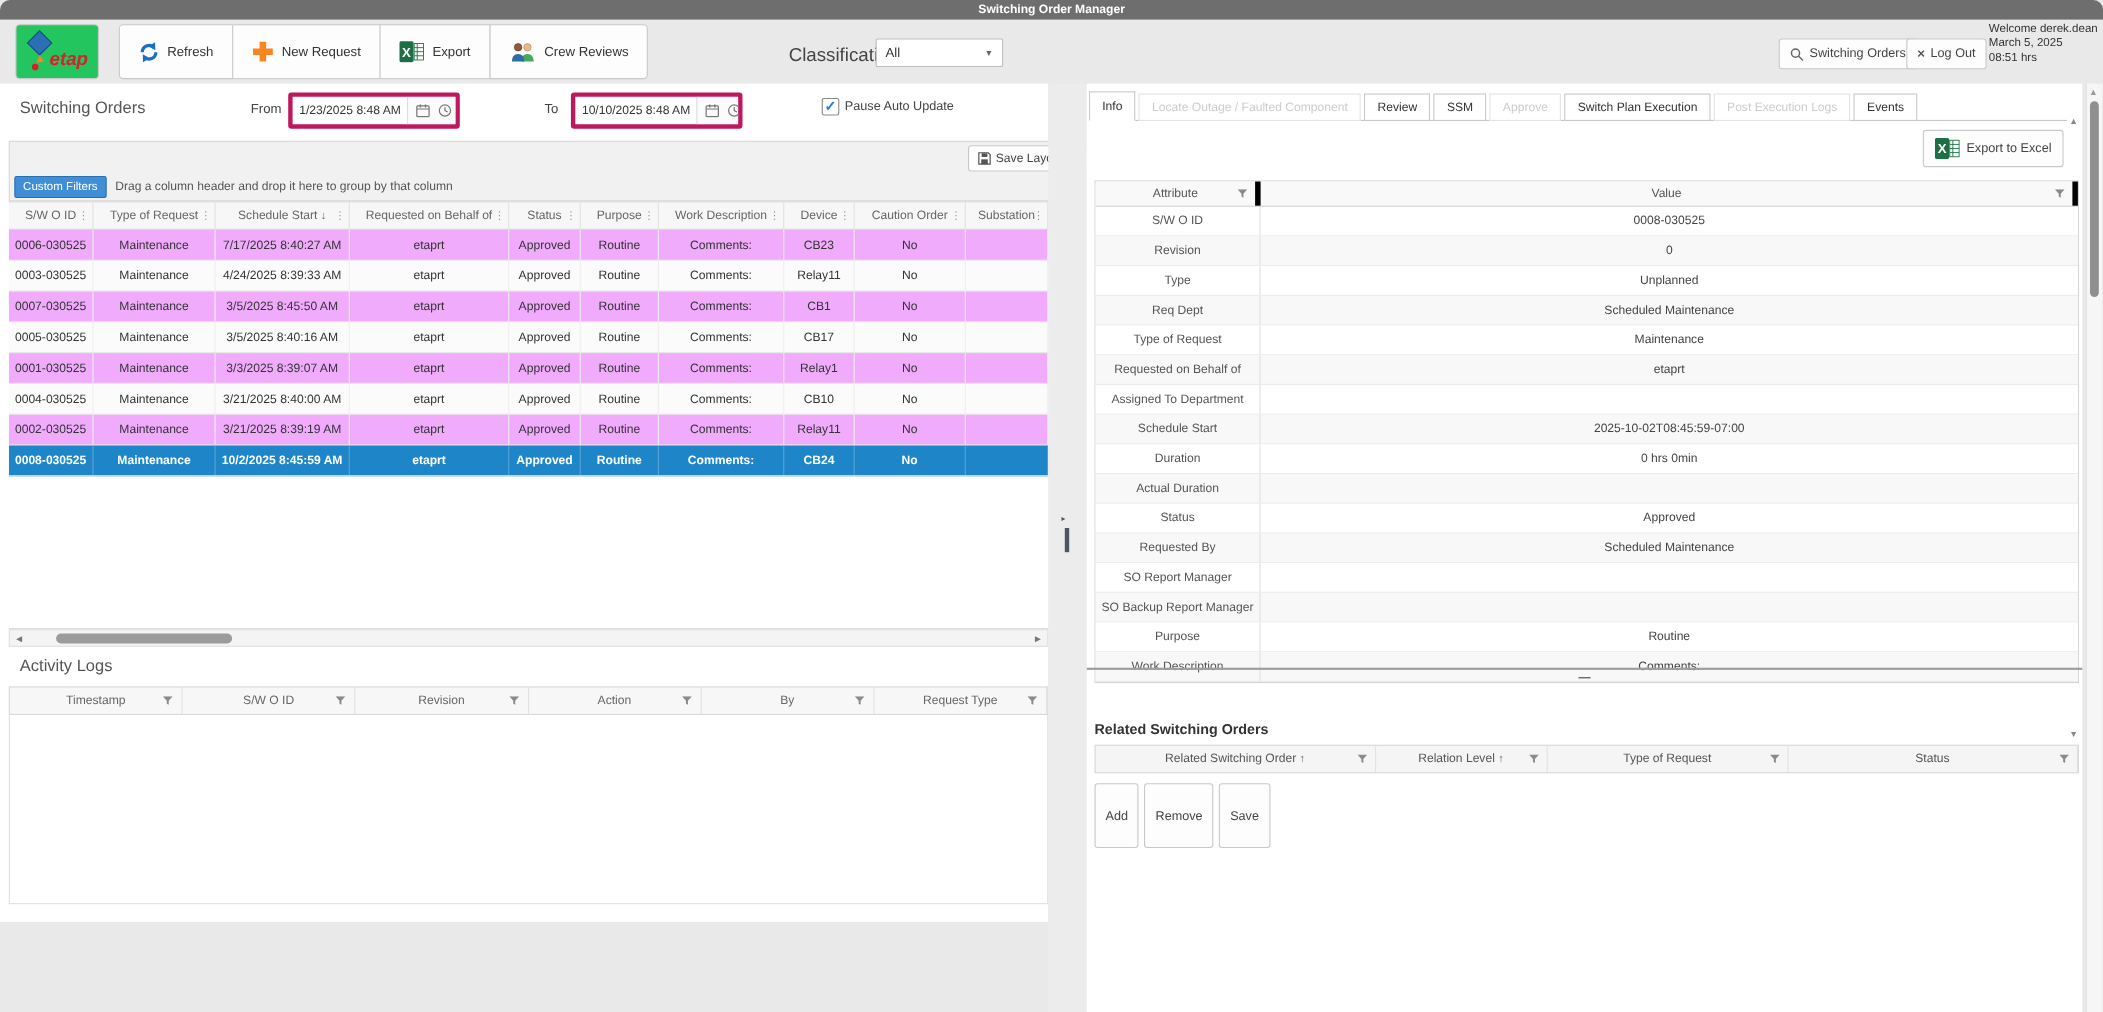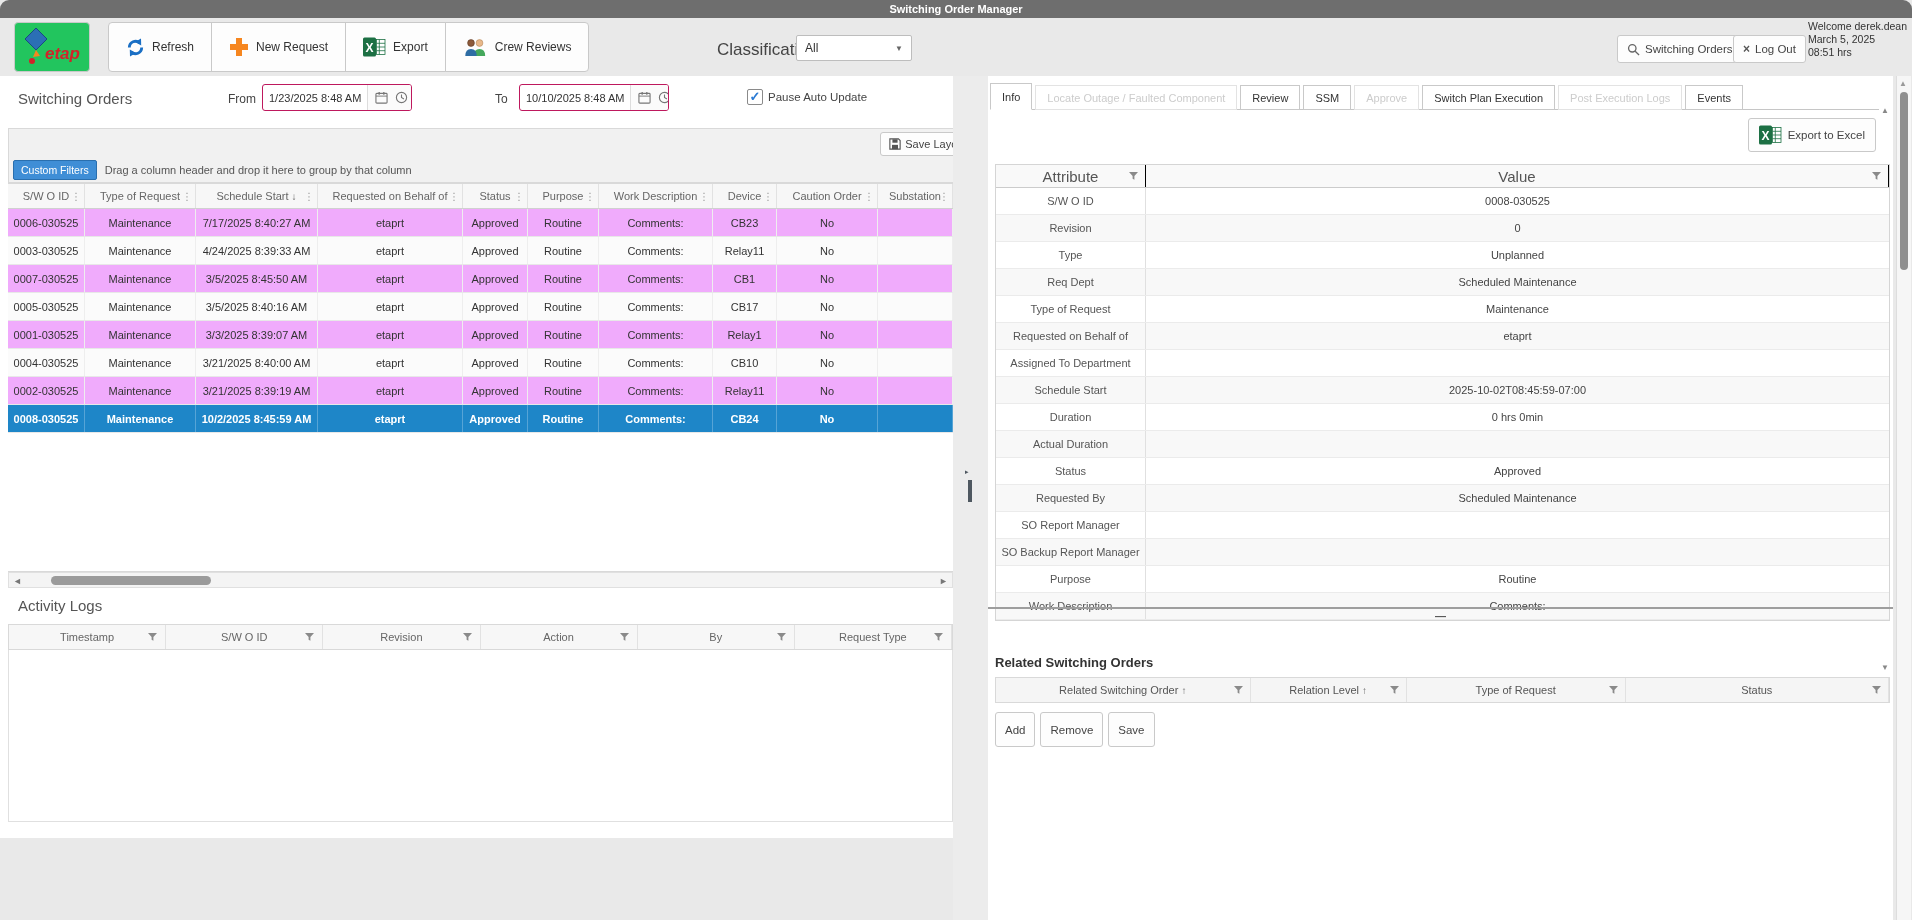--- a/index.html
+++ b/index.html
@@ -37,21 +37,21 @@
   
   .left-panel{left:0;top:76px;width:953px;height:762px;background:#fff;}
   .right-panel{left:988px;top:76px;width:905px;height:888px;background:#fff;}
   .gutter{left:953px;top:76px;width:35px;height:844px;background:#ececec;}
   .v-handle{position:absolute;left:15px;top:404px;width:4px;height:22px;background:#4e5760;}
   .v-handle-arrow{position:absolute;left:12px;top:392px;font-size:7px;color:#4e5760;}
 
   
   .lp-title{position:absolute;left:18px;top:14px;font-size:15px;color:#555;}
   .date-label{position:absolute;top:16px;font-size:12px;color:#444;}
-  .date-box{position:absolute;top:8px;width:148px;height:25px;border:1px solid #be185d;
+  .date-box{position:absolute;top:8px;width:148px;height:25px;border:4px solid #be185d;
     border-radius:3px;background:#fff;display:flex;align-items:stretch;overflow:hidden;}
   .date-box .val{flex:1;display:flex;align-items:center;padding:0 6px;font-size:11px;color:#333;white-space:nowrap;}
   .date-box .icons{display:flex;align-items:center;gap:7px;padding:0 7px;border-left:1px solid #ddd;background:#fbfbfb;}
   .chk{position:absolute;left:747px;top:13px;width:14px;height:14px;border:1px solid #8a8a8a;
     border-radius:2px;background:#fff;display:flex;align-items:center;justify-content:center;}
   .chk .mark{display:none;color:#2a7ad4;font-size:13px;font-weight:bold;line-height:1;margin-top:-2px;}
   .chk.on .mark{display:block;}
   .chk-label{position:absolute;left:768px;top:15px;font-size:11.5px;color:#444;}
 
   .strip{position:absolute;left:8px;top:52px;width:1068px;height:55px;background:#f1f1f1;
@@ -106,21 +106,21 @@
   .tab.disabled{color:#ccc;border-color:#e3e3e3;}
 
   .export-btn{position:absolute;right:17px;top:42px;height:32px;background:#fdfdfd;
     border:1px solid #c9c9c9;border-radius:3px;display:flex;align-items:center;gap:6px;
     padding:0 10px;font-size:11.5px;color:#444;}
 
   
   .dgrid{position:absolute;left:7px;top:88px;width:895px;border:1px solid #d5d5d5;box-sizing:border-box;background:#fff;}
   .dhead{display:grid;grid-template-columns:150px 1fr;height:22px;background:#f9f9f9;border-bottom:1px solid #ccc;}
   .dhc{position:relative;display:flex;align-items:center;justify-content:center;
-    font-size:15px;color:#555;border-right:1px solid #000000;}
+    font-size:11px;color:#555;border-right:5px solid #000000;}
   .dhc svg{position:absolute;right:7px;}
   .drow{display:grid;grid-template-columns:150px 1fr;height:26px;background:#fff;border-bottom:1px solid #ebebeb;}
   .drow.alt{background:#f8f8f8;}
   .dattr{display:flex;align-items:center;justify-content:center;font-size:11px;color:#555;
     border-right:1px solid #e0e0e0;white-space:nowrap;overflow:hidden;}
   .dval{display:flex;align-items:center;justify-content:center;font-size:11px;color:#444;}
   .inner-up{position:absolute;right:4px;top:30px;font-size:8px;color:#888;}
   .inner-dn{position:absolute;right:4px;bottom:8px;font-size:8px;color:#888;}
 
   
@@ -128,21 +128,21 @@
   .h-handle{position:absolute;left:50%;top:537px;width:22px;height:6px;margin-left:-11px;
     display:flex;align-items:center;justify-content:center;color:#555;font-size:11px;font-weight:bold;}
   .rel-title{position:absolute;left:7px;top:579px;font-size:13px;font-weight:bold;color:#333;}
   .rel-head{position:absolute;left:7px;top:601px;width:895px;height:26px;background:#f5f5f5;
     border:1px solid #d9d9d9;box-sizing:border-box;display:grid;grid-template-columns:28.5% 17.5% 24.5% 29.5%;}
   .rhc{position:relative;display:flex;align-items:center;justify-content:center;gap:4px;
     font-size:11px;color:#555;border-right:1px solid #e2e2e2;}
   .rhc svg{position:absolute;right:7px;}
   .rel-btns{position:absolute;left:7px;top:636px;display:flex;gap:5px;}
   .rel-btn{height:25px;background:#fdfdfd;border:1px solid #c9c9c9;border-radius:3px;
-    display:flex;align-items:center;padding:4px 9px;font-size:11.5px;color:#444;}
+    display:flex;align-items:center;padding:16px 9px;font-size:11.5px;color:#444;}
 
   
   .vscroll{left:1896px;top:76px;width:14px;height:844px;background:#f6f6f6;border-left:1px solid #ddd;}
   .vs-up{position:absolute;left:2px;top:3px;font-size:8px;color:#999;}
   .vs-thumb{position:absolute;left:3px;top:16px;width:8px;height:178px;background:#8f8f8f;border-radius:4px;}
 </style>
 </head>
 <body>
 
 <div class="abs titlebar">

